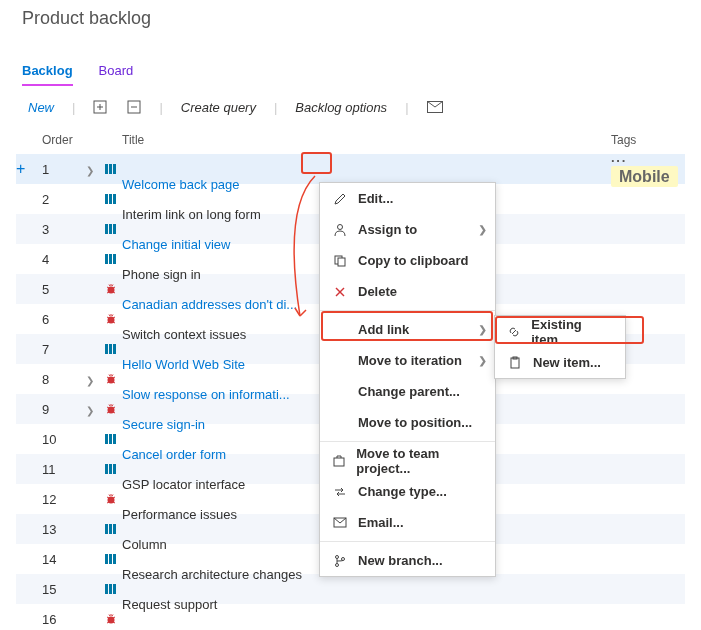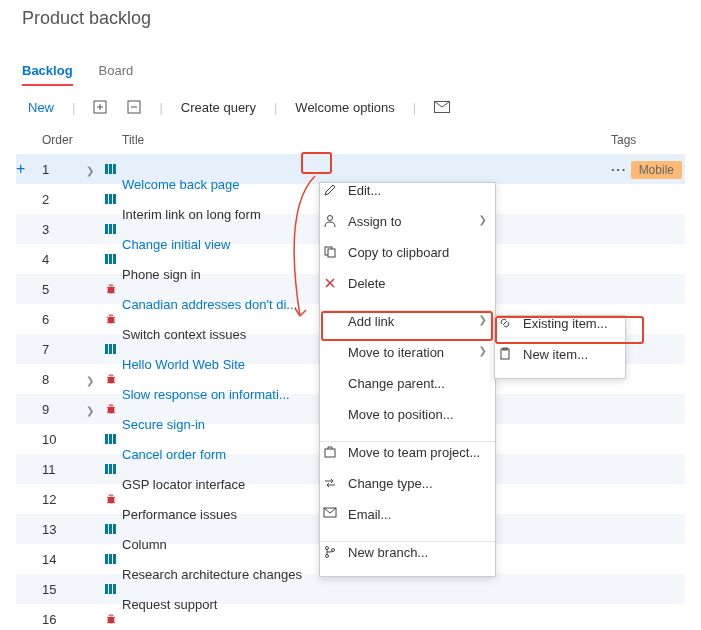--- a/index.html
+++ b/index.html
@@ -1,45 +1,45 @@
 <!DOCTYPE html>
 <html><head>
 <meta charset="utf-8">
 <style>
 * { margin: 0; padding: 0; box-sizing: border-box; font-family: "Segoe UI", Arial, sans-serif; }
 body { background: #fff; width: 701px; height: 630px; color: #323130; font-size: 13px; position: relative; }
 .header { padding: 8px 22px 0; }
 .title { font-size: 18px; font-weight: 400; color: #555; margin-bottom: 28px; }
 .tabs { display: flex; gap: 26px; border-bottom: none; margin-bottom: 6px; }
-.tab { padding: 6px 0; cursor: pointer; color: #737373; }
-.tab.active { color: #0078d4; border-bottom: 2px solid #ef4444; font-weight: 600; }
+.tab { padding: 6px 0; cursor: pointer; color: #6d28d9; }
+.tab.active { color: #0078d4; border-bottom: 2px solid #d946ef; font-weight: 600; }
 .toolbar { display: flex; align-items: center; padding: 6px 22px 10px; gap: 8px; height: 34px; }
 .tb-new { color: #0078d4; padding: 0 6px; }
 .tb-sep { color: #ccc; padding: 0 4px; }
-.tb-item { padding: 0 6px; cursor: pointer; display: inline-flex; align-items: center; }
+.tb-item { padding: 0 6px; cursor: pointer; display: inline-flex; align-items: center; font-style: italic; }
 .table-wrap { padding: 0 16px; }
 .thead { display: flex; font-size: 12px; color: #555; height: 28px; align-items: center; }
 .col-gutter { width: 26px; }
 .col-order { width: 44px; }
 .col-exp { width: 18px; }
 .col-icon { width: 18px; }
 .col-title { flex: 1; }
 .col-tags { width: 74px; }
 .row { display: flex; align-items: center; height: 30px; font-size: 13px; }
 .row.even { background: #f3f6fb; }
 .row.sel { background: #e6f0fb; }
 .row .col-order { text-align: left; color: #333; }
 .row .col-title { white-space: nowrap; overflow: hidden; text-overflow: ellipsis; margin-top: 30px; }
 .row .col-title.link { color: #0078d4; cursor: pointer; }
 .chev { color: #888; font-size: 10px; cursor: pointer; }
 .plus-add { color: #0078d4; font-size: 16px; }
 .dots { font-weight: bold; letter-spacing: 1px; cursor: pointer; color: #555; }
-.tag { background: #fdba74; padding: 2px 8px; font-size: 12px; border-radius: 2px; color: #666; }
+.tag { background: #fef9c3; padding: 2px 8px; font-size: 16px; border-radius: 2px; color: #666; font-weight: bold; }
 .menu { position: absolute; top: 182px; left: 319px; width: 177px; background: #fff; border: 1px solid #ccc; box-shadow: 0 2px 8px rgba(0,0,0,0.15); font-size: 13px; z-index: 10; }
-.menu-item { display: flex; align-items: flex-start; height: 31px; padding: 0 0; cursor: pointer; position: relative; }
+.menu-item { display: flex; align-items: center; height: 31px; padding: 0 10px; cursor: pointer; position: relative; font-weight: bold; }
 .menu-sep { border-top: 1px solid #e5e5e5; margin: 3px 0; }
 .mi-icon { width: 20px; display: inline-flex; justify-content: center; margin-right: 8px; color: #444; }
 .mi-icon.red { color: #d13438; }
 .mi-chev { position: absolute; right: 8px; color: #888; font-size: 10px; }
 .submenu { position: absolute; top: 315px; left: 494px; width: 132px; background: #fff; border: 1px solid #ccc; box-shadow: 0 2px 8px rgba(0,0,0,0.15); font-size: 13px; z-index: 11; }
 .callout-box { position: absolute; border: 2px solid #e8432d; border-radius: 3px; pointer-events: none; z-index: 15; }
 .callout-arrow { position: absolute; z-index: 14; pointer-events: none; }
 svg { display: block; }
 </style>
 </head>
@@ -65,21 +65,21 @@
   </span>
   <span class="tb-item">
     <svg width="14" height="14" viewBox="0 0 14 14">
         <rect x="1" y="1" width="12" height="12" fill="none" stroke="#555"></rect>
         <line x1="4" y1="7" x2="10" y2="7" stroke="#555"></line>
       </svg>
   </span>
   <span class="tb-sep">|</span>
   <span class="tb-item">Create query</span>
   <span class="tb-sep">|</span>
-  <span class="tb-item">Welcome options</span>
+  <span class="tb-item">Backlog options</span>
   <span class="tb-sep">|</span>
   <span class="tb-item">
     <svg width="16" height="12" viewBox="0 0 16 12">
         <rect x="0.5" y="0.5" width="15" height="11" fill="none" stroke="#555"></rect>
         <path d="M0.5 0.5 L8 6 L15.5 0.5" fill="none" stroke="#555"></path>
       </svg>
   </span>
 </div>
 
 <div class="table-wrap">

